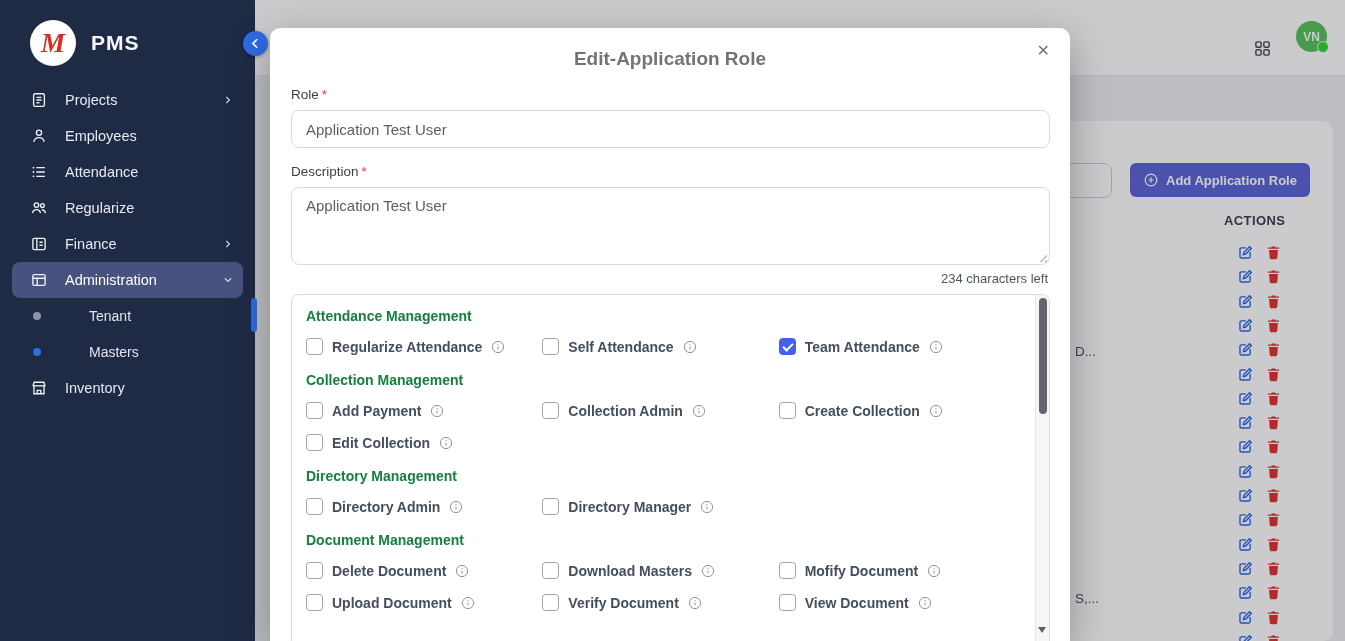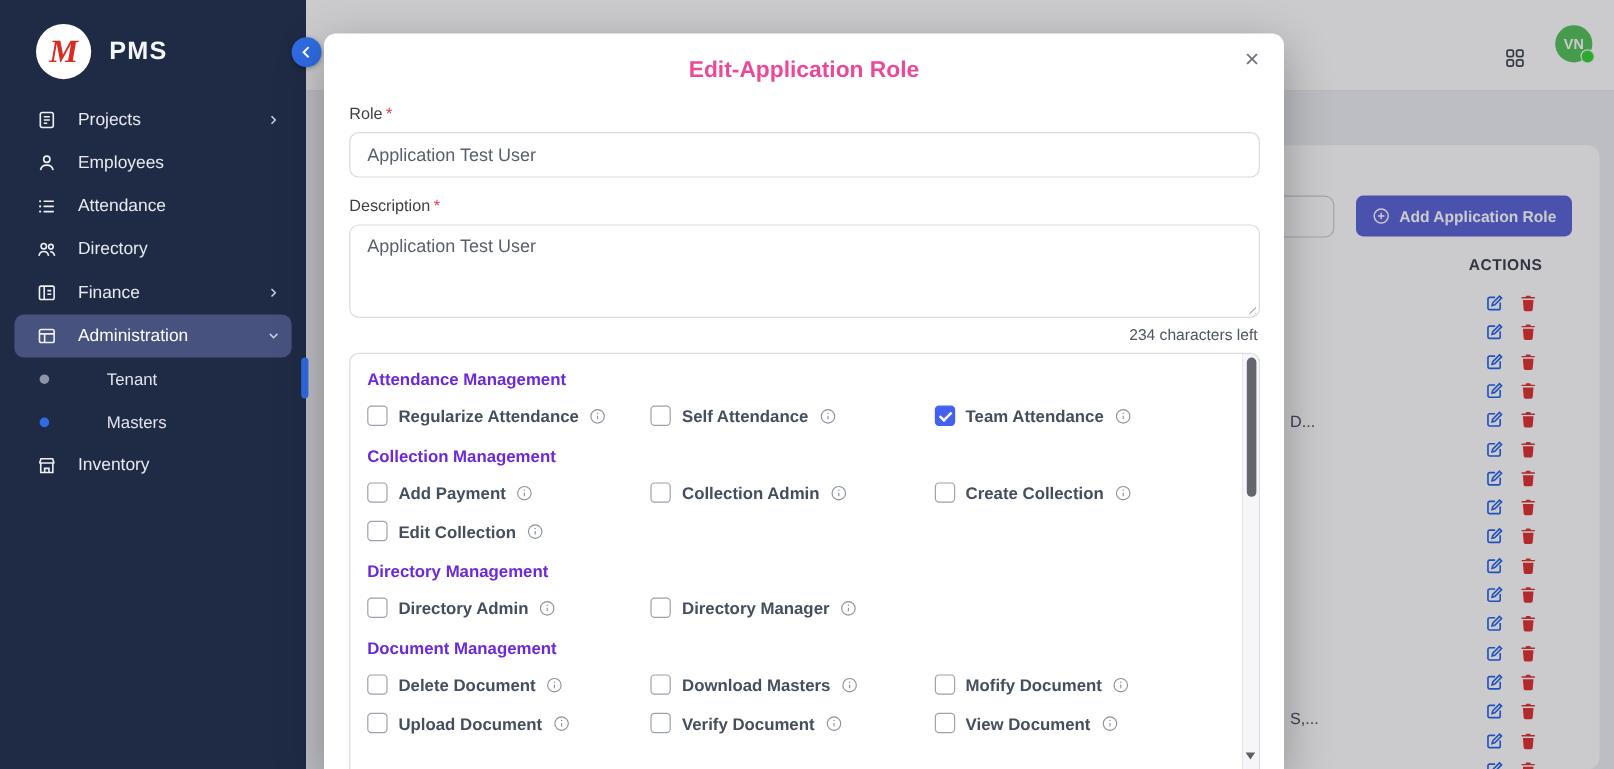--- a/index.html
+++ b/index.html
@@ -56,38 +56,38 @@
   .collapse-btn{position:absolute;left:243px;top:31px;width:25px;height:25px;border-radius:50%;
         background:var(--collapse-blue);border:none;z-index:12;display:flex;align-items:center;justify-content:center;
         padding:3px;cursor:pointer;box-shadow:0 1px 4px rgba(0,0,0,.35);}
   .collapse-btn span{width:17px;height:17px;display:block;}
 
   
   .modal{position:absolute;left:270px;top:28px;width:800px;height:613px;background:#fff;
         border-radius:10px 10px 0 0;z-index:20;box-shadow:0 12px 40px rgba(0,0,0,.30);}
   .close{position:absolute;right:16px;top:11px;background:none;border:none;font-size:16px;color:#70757d;
         cursor:pointer;font-family:inherit;line-height:1;padding:4px;}
-  .m-title{margin:20px 0 0;text-align:center;font-size:19px;font-weight:700;color:#ec4899;}
+  .m-title{margin:20px 0 0;text-align:center;font-size:19px;font-weight:700;color:#737373;}
   .m-body{padding:13px 20px 0 21px;}
   .f-label{display:block;font-size:13.5px;color:#3c3f45;margin:4px 0 8px;}
   .f-label.mt{margin-top:16px;}
   .req{color:#e23b3b;margin-left:3px;}
   .f-input{width:100%;box-sizing:border-box;height:38px;border:1px solid #d8dbe4;border-radius:8px;
         padding:0 14px;font-size:15px;color:#59606d;font-family:inherit;outline:none;background:#fff;}
   .ta-wrap{position:relative;}
   .f-textarea{display:block;width:100%;box-sizing:border-box;height:78px;border:1px solid #d8dbe4;border-radius:8px;
         padding:9px 14px;font-size:15px;color:#59606d;font-family:inherit;resize:none;outline:none;background:#fff;}
   .grip{position:absolute;right:3px;bottom:3px;width:10px;height:10px;
         background:repeating-linear-gradient(135deg,transparent 0 2px,#b9bdc6 2px 3.5px);
         clip-path:polygon(100% 0,100% 100%,0 100%);}
   .chars{text-align:right;font-size:13px;color:#4d5560;margin:6px 2px 8px 0;}
   .perm-box{position:relative;border:1px solid #d9dce4;border-radius:8px;height:352px;overflow:hidden;background:#fff;}
   .perm-content{padding:13px 34px 0 14px;}
   .perm-section{margin-bottom:17px;}
-  .perm-title{font-size:14px;font-weight:700;color:#6d28d9;margin-bottom:14px;}
+  .perm-title{font-size:14px;font-weight:700;color:#15803d;margin-bottom:14px;}
   .perm-grid{display:grid;grid-template-columns:1fr 1fr 1fr;row-gap:15px;}
   .perm-option{display:flex;align-items:center;gap:9px;cursor:pointer;font-weight:bold;}
   .cb{position:relative;width:17px;height:17px;border:1.5px solid #9aa2ae;border-radius:3.5px;background:#fff;
         box-sizing:border-box;flex:none;}
   .cb.checked{background:var(--accent-blue);border-color:var(--accent-blue);}
   .cb.checked::after{content:"";position:absolute;left:3px;top:3.5px;width:8px;height:4px;
         border-left:2px solid #fff;border-bottom:2px solid #fff;transform:rotate(-45deg);}
   .perm-label{font-size:14px;color:#454e5d;}
   .info{width:14px;height:14px;color:#8b929d;flex:none;cursor:pointer;}
   .scrollbar{position:absolute;right:0;top:0;bottom:0;width:13px;background:#f6f6f8;border-left:1px solid #e6e7ea;
@@ -416,21 +416,21 @@
         </div>
         <div class="nav-item">
           <span class="nav-icon">
             <svg viewBox="0 0 20 20" fill="none" stroke="currentColor" stroke-width="1.5">
               <circle cx="7.2" cy="6.8" r="2.5"></circle>
               <path d="M2.8 15.8c.4-2.6 2.2-4 4.4-4s4 1.4 4.4 4"></path>
               <circle cx="13.8" cy="7.3" r="2.1"></circle>
               <path d="M13.2 11.9c2 .2 3.6 1.5 4 3.9"></path>
             </svg>
           </span>
-          <span class="nav-label">Directory</span>
+          <span class="nav-label">Regularize</span>
         </div>
         <div class="nav-item">
           <span class="nav-icon">
             <svg viewBox="0 0 20 20" fill="none" stroke="currentColor" stroke-width="1.5">
               <rect x="3.2" y="3.8" width="13.6" height="12.4" rx="1.6"></rect>
               <path d="M7.6 3.8v12.4M10.5 8h3.6M10.5 11.4h3.6"></path>
             </svg>
           </span>
           <span class="nav-label">Finance</span>
           <span class="nav-chevron">

